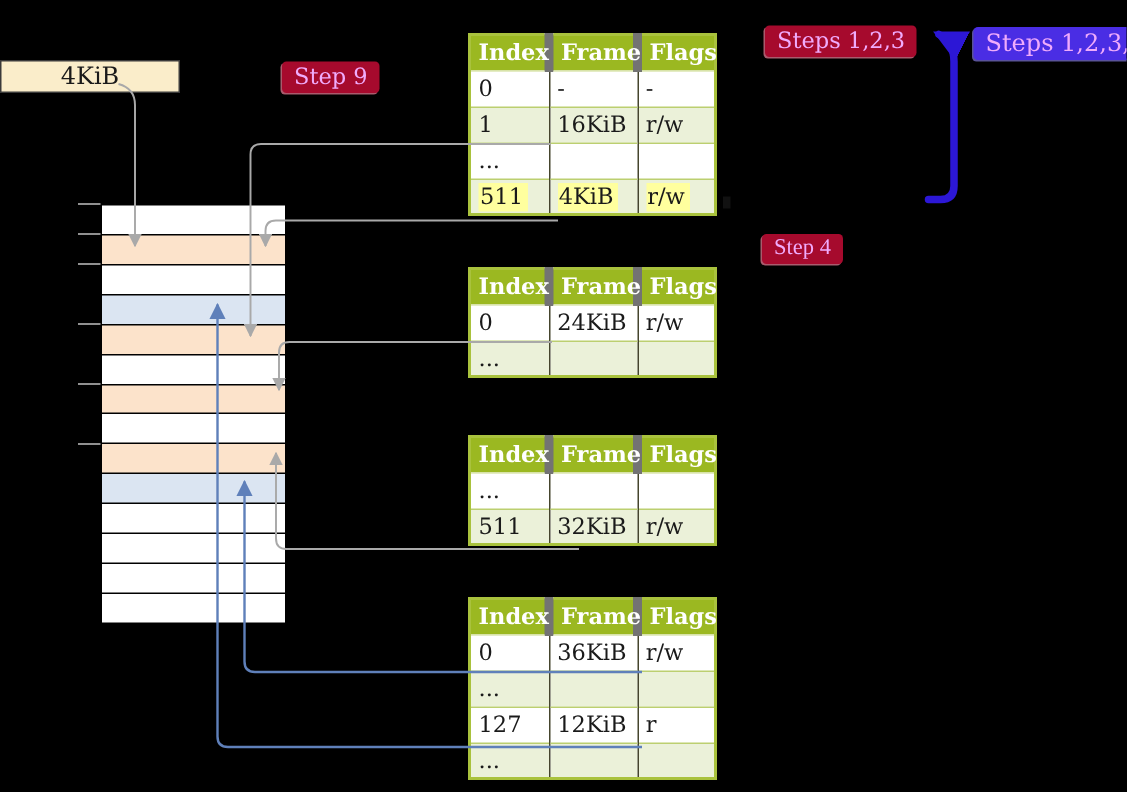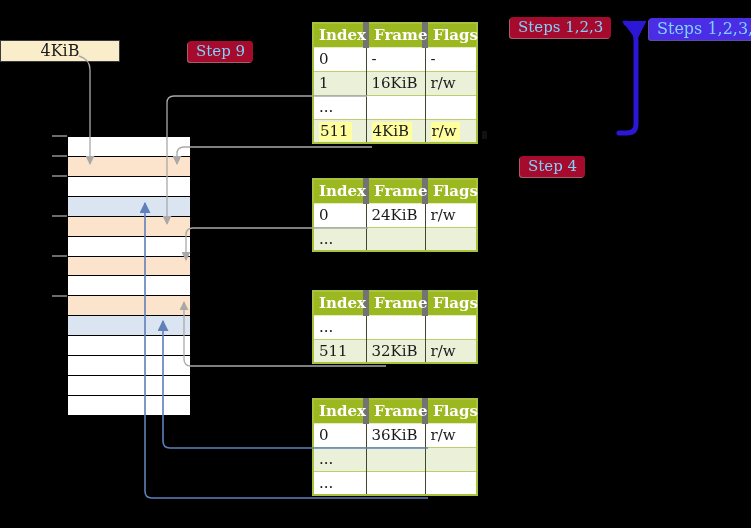--- a/index.html
+++ b/index.html
@@ -23,29 +23,29 @@
 
   
   .frame-label{
     position:absolute;left:0;top:40px;width:120px;height:22px;
     background:#faedca;border:1px solid #3a3a3a;box-sizing:border-box;
     color:#1a1a1a;font-size:16px;text-align:center;line-height:20px;z-index:20;
   }
 
   
   .badge{
-    position:absolute;z-index:40;color:#7dd3fc;font-size:15px;
+    position:absolute;z-index:40;color:#f0abfc;font-size:15px;
     padding:1px 8px 2px 8px;border-radius:3px;white-space:nowrap;
   }
   .badge.crimson{background:#a60a2d;box-shadow:-1px 1px 0 rgba(226,121,146,.75);}
   .badge.indigo{background:#4a2de4;box-shadow:-1px 1px 0 rgba(148,136,255,.6);}
   .badge.step0{left:188px;top:41px;}
   .badge.steps123{left:510px;top:17px;}
   .badge.steps1234{left:649px;top:18px;font-size:16px;}
-  .badge.step4{left:520px;top:156px;}
+  .badge.step4{left:508px;top:156px;font-family:Liberation Serif, serif;}
 
   
   table.ptable{
     position:absolute;width:132px;border-collapse:collapse;
     border:2px solid #a9c23d;background:#fff;z-index:20;
     font-size:15px;color:#1a1a1a;table-layout:fixed;
   }
   table.ptable col.c1{width:53px;}
   table.ptable col.c2{width:59px;}
   table.ptable col.c3{width:52px;}
@@ -208,20 +208,25 @@
     <tbody>
       <tr>
         <td>0</td>
         <td>36KiB</td>
         <td>r/w</td>
       </tr>
       <tr>
         <td>...</td>
         <td></td>
         <td></td>
+      </tr>
+      <tr>
+        <td>127</td>
+        <td>12KiB</td>
+        <td>r</td>
       </tr>
       <tr>
         <td>...</td>
         <td></td>
         <td></td>
       </tr>
     </tbody>
   </table>
 
   <svg class="overlay" width="751" height="528" viewBox="0 0 751 528">

